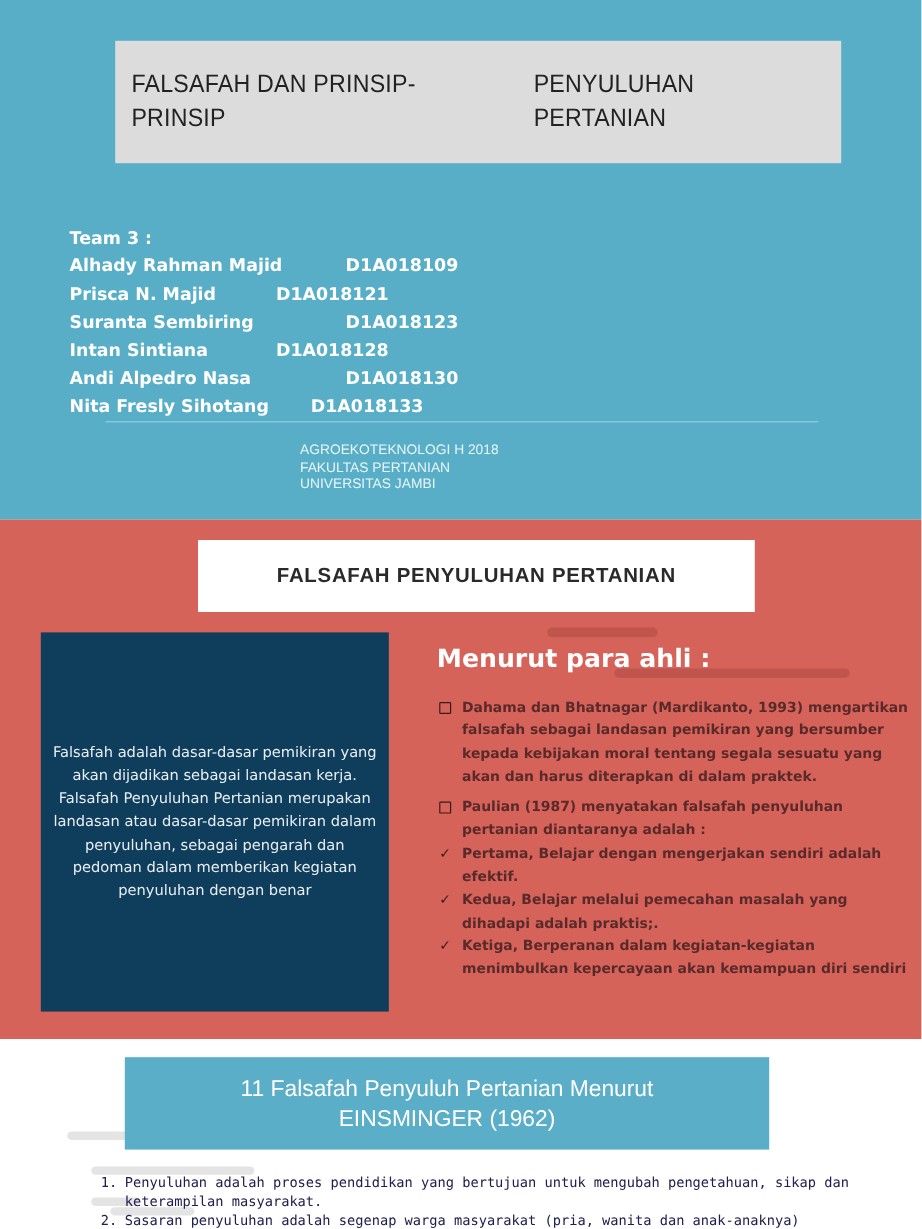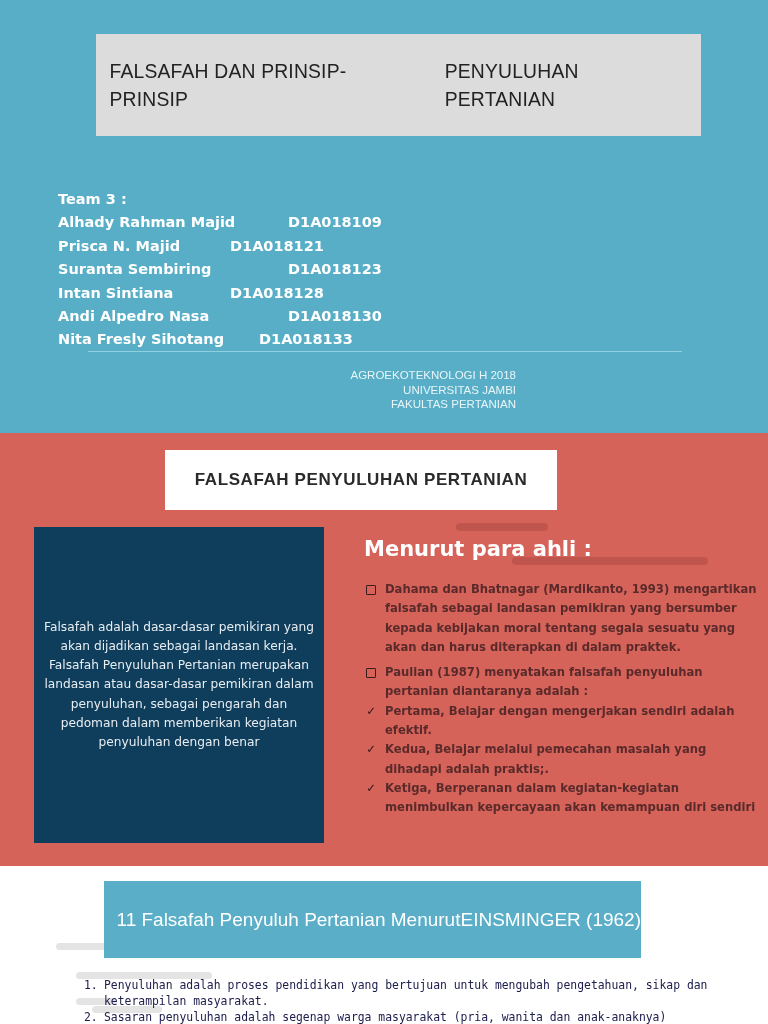--- a/index.html
+++ b/index.html
@@ -8,42 +8,42 @@
 
     
     .slide1 { position: absolute; left: 0; top: 0; width: 768px; height: 433px; background: #58aec6; }
     .title-box { position: absolute; left: 96px; top: 34px; width: 605px; height: 102px; background: #dcdcdc;
       display: flex; flex-direction: row; align-items: center; justify-content: center; }
     .title-box span { font-family: "Liberation Sans", sans-serif; font-size: 21px; color: #222; line-height: 28px; letter-spacing: 0.2px; transform: scaleX(0.92); }
     .team { position: absolute; left: 58px; top: 188px; color: #ffffff; font-family: "DejaVu Sans", sans-serif; font-weight: bold; font-size: 14.5px; }
     .team .row { position: relative; height: 23.4px; line-height: 23.4px; white-space: nowrap; }
     .team .row .nim { position: absolute; top: 0; }
     .divider { position: absolute; left: 88px; top: 351px; width: 594px; height: 1px; background: #8fd0e0; }
-    .affil { position: absolute; left: 250px; top: 368px; width: 266px; text-align: right; color: #e8f5f9; font-size: 11.5px; line-height: 14.5px; }
+    .affil { position: absolute; left: 250px; top: 368px; width: 266px; text-align: left; color: #e8f5f9; font-size: 11.5px; line-height: 14.5px; }
 
     
     .slide2 { position: absolute; left: 0; top: 433px; width: 768px; height: 433px; background: #d6635a; }
-    .sub-title { position: absolute; left: 165px; top: 17px; width: 392px; height: 60px; background: #ffffff;
+    .sub-title { position: absolute; left: 165px; top: 17px; width: 464px; height: 60px; background: #ffffff;
       display: flex; align-items: center; justify-content: center; }
     .sub-title span { font-size: 17px; font-weight: bold; color: #2a2a2a; letter-spacing: 0.6px; }
     .navy-box { position: absolute; left: 34px; top: 94px; width: 290px; height: 316px; background: #0f3d5c;
       display: flex; align-items: center; justify-content: center; text-align: center; padding: 0 8px; }
     .navy-box p { color: #e8eef2; font-family: "DejaVu Sans", sans-serif; font-size: 12.2px; line-height: 19.2px; }
     .ghost { position: absolute; height: 8px; border-radius: 4px; background: rgba(150,60,55,0.35); }
     .heading { position: absolute; left: 364px; top: 104px; font-family: "DejaVu Sans", sans-serif; font-weight: bold; font-size: 21px; color: #ffffff; }
     .experts { position: absolute; left: 364px; top: 147px; width: 400px; color: #5a2a2a; font-family: "DejaVu Sans", sans-serif; font-weight: bold; font-size: 11.6px; line-height: 19.3px; }
     .experts .item { position: relative; padding-left: 21px; }
     .experts .bullet { position: absolute; left: 0; top: 0; width: 14px; text-align: center; font-weight: normal; color: #3a1c1c; }
     .experts .box-bullet { position: absolute; left: 2px; top: 5px; width: 10px; height: 10px; border: 1.5px solid #3a1c1c; border-radius: 1px; }
     .experts .gap { height: 6px; }
 
     
     .slide3 { position: absolute; left: 0; top: 866px; width: 768px; height: 158px; background: #ffffff; }
     .blue-title { position: absolute; left: 104px; top: 15px; width: 537px; height: 77px; background: #5aaec8;
-      display: flex; flex-direction: row; align-items: center; justify-content: flex-end; }
+      display: flex; flex-direction: column; align-items: center; justify-content: center; }
     .blue-title span { color: #ffffff; font-size: 19px; line-height: 25px; }
     .light-ghost { position: absolute; height: 7px; border-radius: 4px; background: #e4e4e4; }
     .list { position: absolute; left: 84px; top: 111px; width: 680px; font-family: "DejaVu Sans Mono", monospace; font-size: 11.4px; color: #202050; line-height: 16px; }
     .list .li { position: relative; padding-left: 20px; }
     .list .num { position: absolute; left: 0; top: 0; }
   </style>
 </head>
 <body>
 
 <section class="slide1">
@@ -77,22 +77,22 @@
     <div class="row">
       <span>Nita Fresly Sihotang</span>
       <span class="nim" style="left:201px">D1A018133</span>
     </div>
   </div>
 
   <div class="divider"></div>
 
   <div class="affil">
     <div>AGROEKOTEKNOLOGI H 2018</div>
+    <div>FAKULTAS PERTANIAN</div>
     <div>UNIVERSITAS JAMBI</div>
-    <div>FAKULTAS PERTANIAN</div>
   </div>
 </section>
 
 <section class="slide2">
   <div class="sub-title">
     <span>FALSAFAH PENYULUHAN PERTANIAN</span>
   </div>
 
   <div class="navy-box">
     <p>

